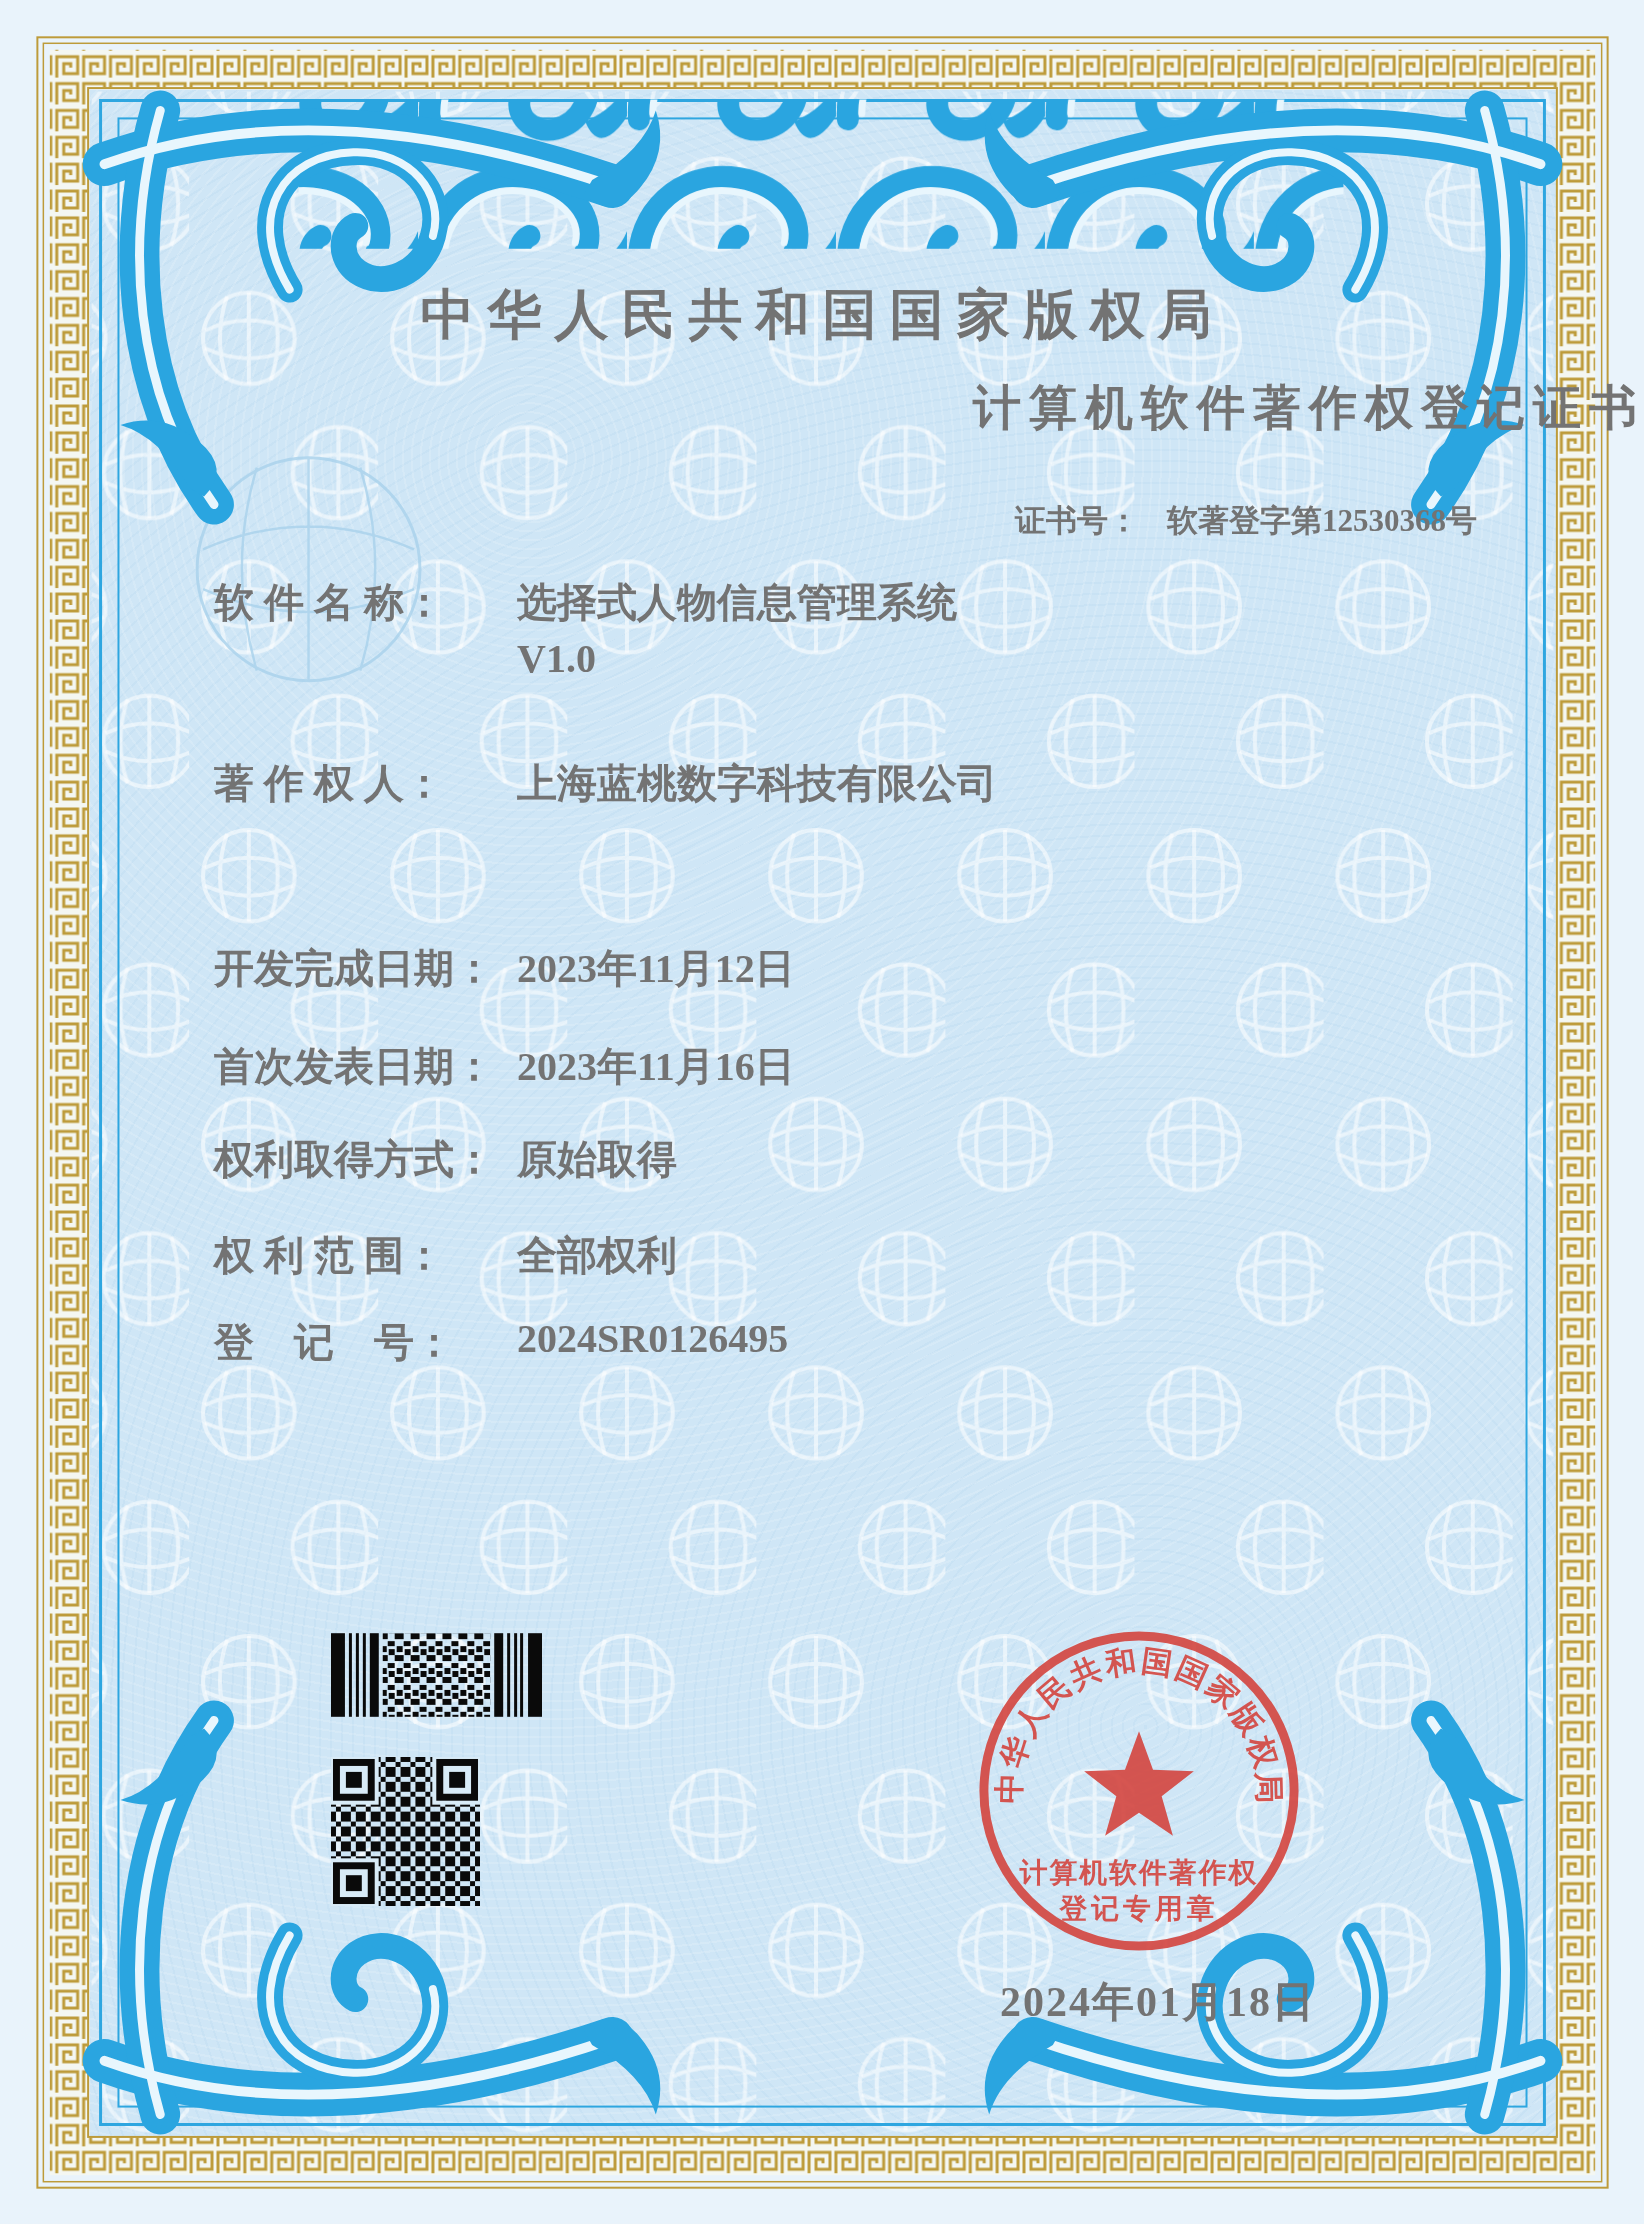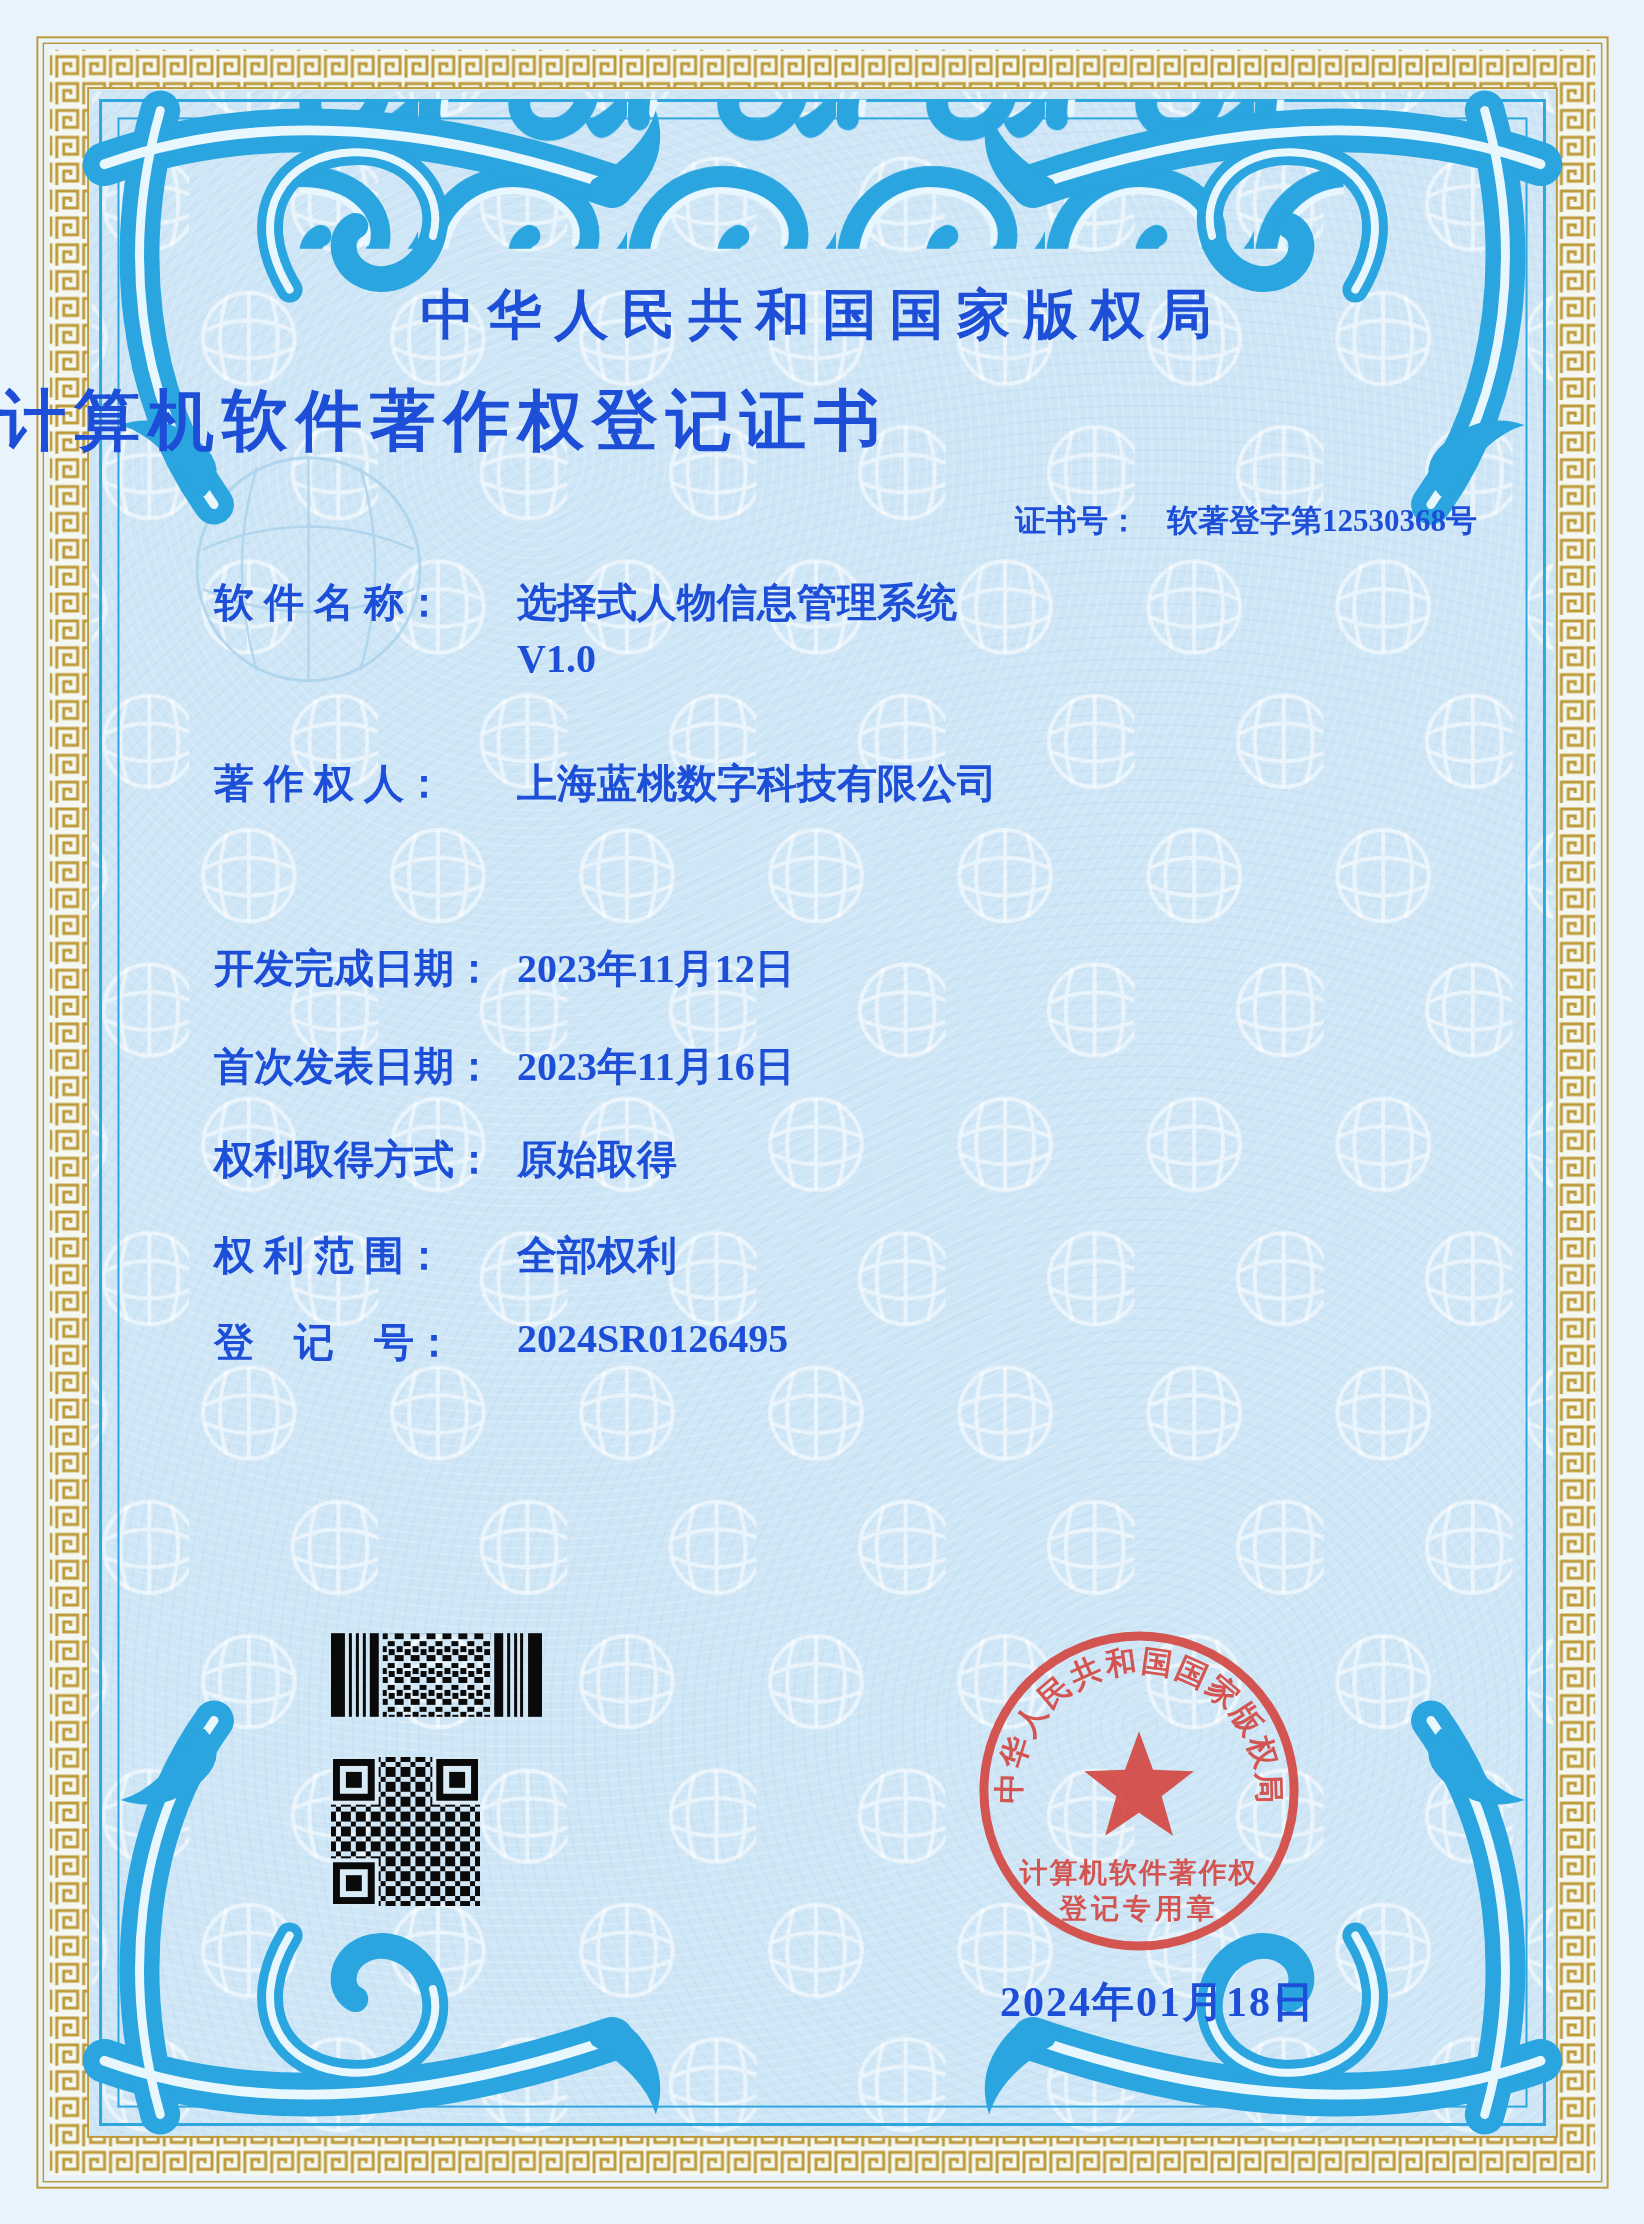--- a/index.html
+++ b/index.html
@@ -1,37 +1,37 @@
 <!DOCTYPE html>
 <html><head>
 <meta charset="utf-8">
 <style>
   html,body{margin:0;padding:0;background:#ffffff;}
   .page{
     position:relative;width:1645px;height:2225px;overflow:hidden;
     background:#e9f3fb;
     font-family:"Liberation Serif","DejaVu Serif",serif;
-    color:#1d4ed8;
+    color:#737373;
   }
   .abs{position:absolute;}
   .inner-bg{
     left:90px;top:90px;width:1466px;height:2046px;
     background-color:#cfe6f6;
     background-image:
       repeating-radial-gradient(circle at 30% 18%, rgba(255,255,255,.14) 0 2px, rgba(255,255,255,0) 2px 9px),
       repeating-radial-gradient(circle at 72% 80%, rgba(140,190,225,.10) 0 2px, rgba(255,255,255,0) 2px 11px);
   }
   svg{display:block;}
   .authority{
     left:0;top:279px;width:1645px;text-align:center;
     font-size:54px;font-weight:700;letter-spacing:13px;white-space:nowrap;
   }
   .cert-title{
-    left:0;top:376px;width:1645px;text-align:left;
-    font-size:66px;font-weight:700;letter-spacing:8px;white-space:nowrap;
+    left:0;top:376px;width:1645px;text-align:right;
+    font-size:48px;font-weight:700;letter-spacing:8px;white-space:nowrap;
   }
   .certno{
     left:1015px;top:500px;font-size:31px;font-weight:700;white-space:nowrap;
   }
   .certno .lbl{margin-right:28px;}
   .frow{left:214px;font-size:40px;font-weight:700;white-space:nowrap;}
   .frow .val{position:absolute;left:303px;}
   .statement{
     left:214px;top:1417px;width:1244px;
     font-size:40px;font-weight:700;line-height:100px;text-indent:80px;

